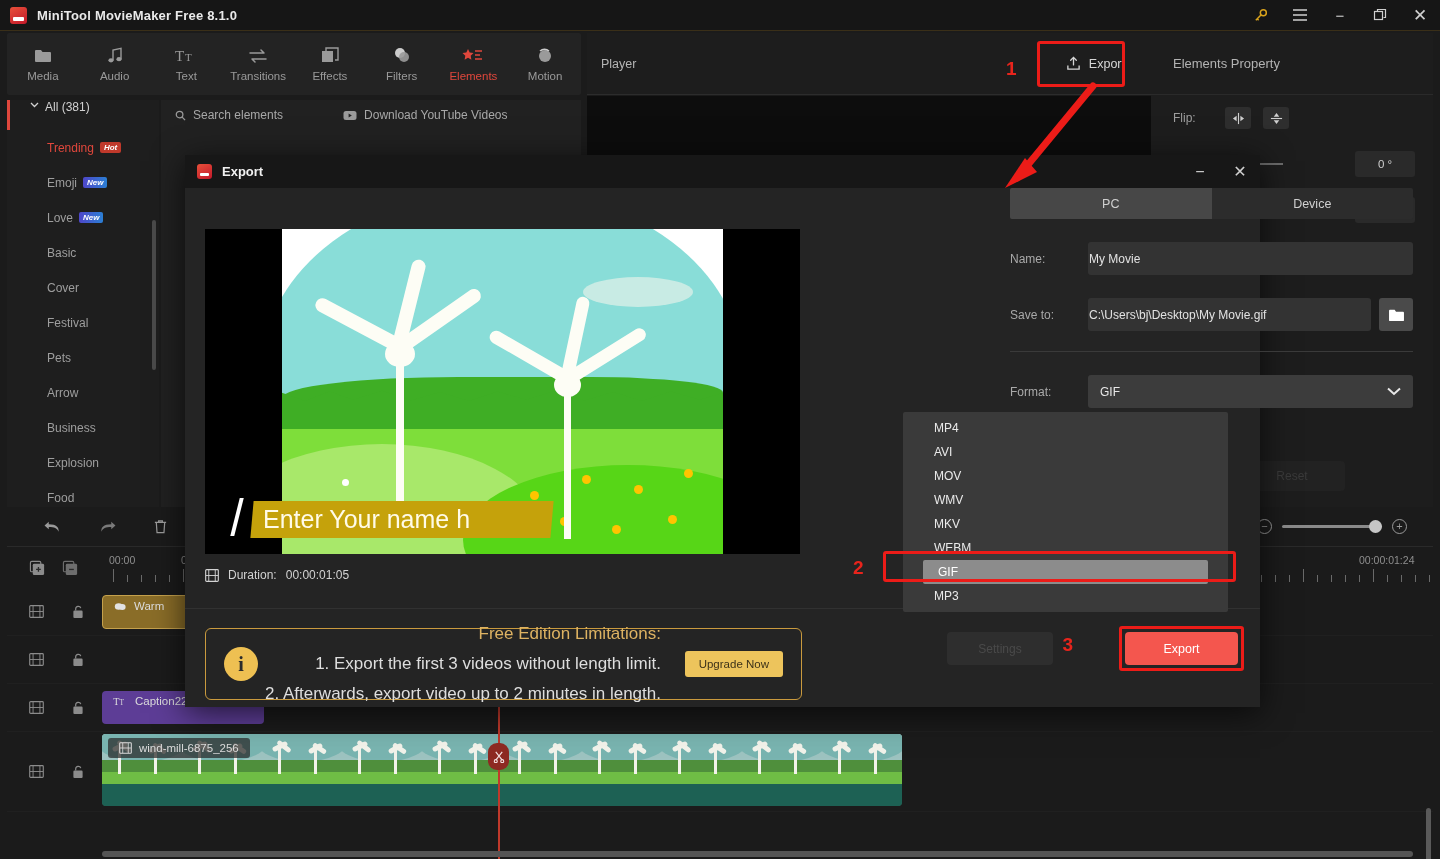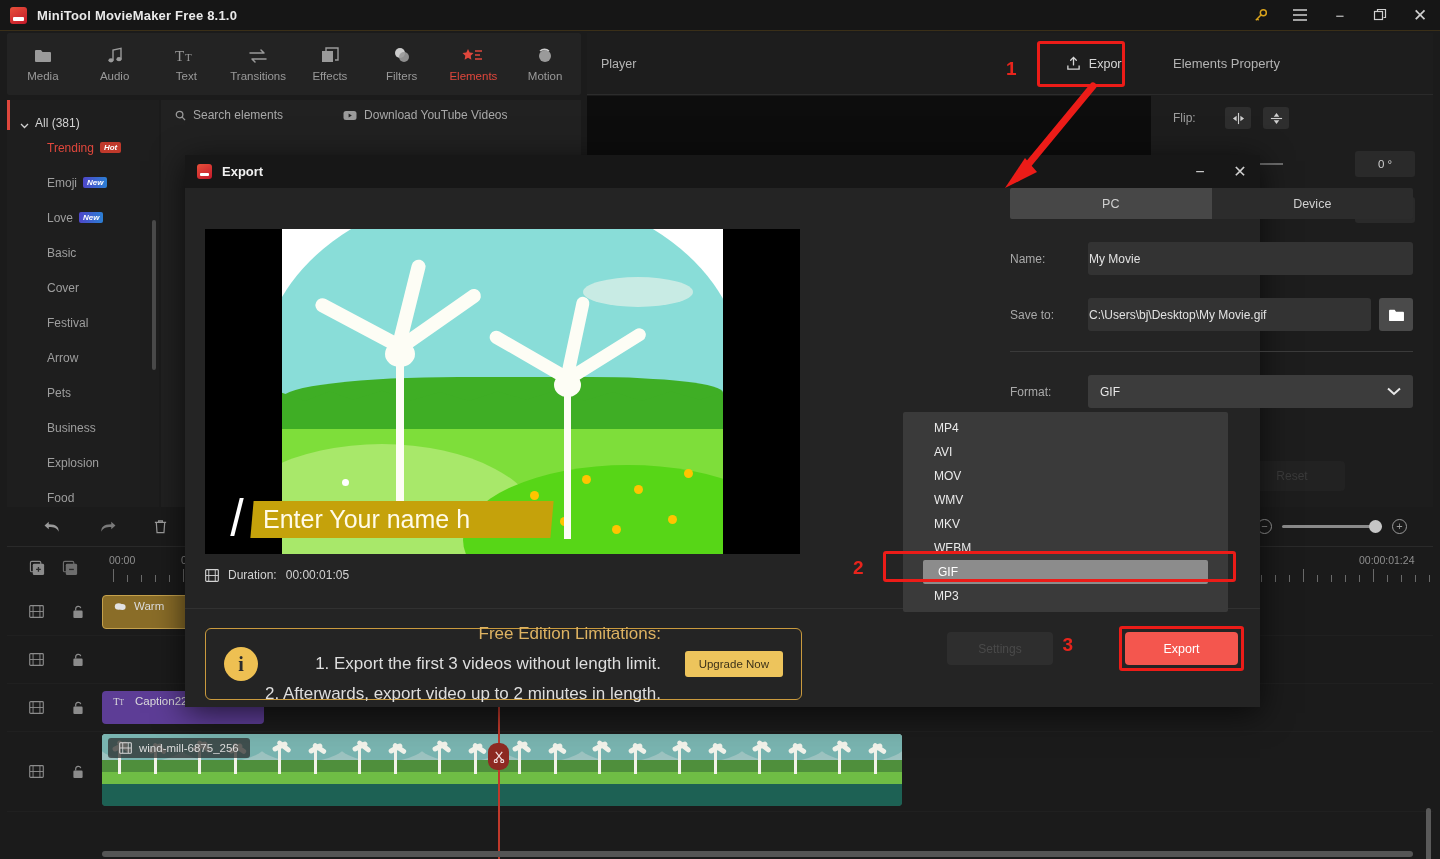--- a/index.html
+++ b/index.html
@@ -48,22 +48,22 @@
   }
   .tool .ico { height: 19px; display: flex; align-items: center; justify-content: center; }
   .tool.active { color: #e0473c; }
 
   
   .cats {
     position: absolute; left: 7px; top: 100px; width: 152px; bottom: 352px;
     background: #1e1e1e; overflow: hidden;
   }
   .cats-head {
-    height: 30px; display: flex; align-items: flex-end; gap: 6px;
-    padding-left: 10px; font-size: 12px; color: #d2d2d2;
+    height: 30px; display: flex; align-items: flex-start; gap: 6px;
+    padding-left: 20px; font-size: 12px; color: #d2d2d2;
     border-left: 3px solid #e0473c;
   }
   .cat {
     height: 35px; display: flex; align-items: center; padding-left: 40px;
     font-size: 12px; color: #9e9e9e; gap: 6px;
   }
   .cat.hot { color: #e0473c; }
   .badge {
     font-size: 8px; font-style: italic; font-weight: bold; color: #fff;
     padding: 1px 4px; border-radius: 2px; line-height: 1.2;
@@ -420,24 +420,24 @@
     <div class="cat">
         <span>Basic</span>
       </div>
     <div class="cat">
         <span>Cover</span>
       </div>
     <div class="cat">
         <span>Festival</span>
       </div>
     <div class="cat">
+        <span>Pets</span>
+      </div>
+    <div class="cat">
         <span>Arrow</span>
-      </div>
-    <div class="cat">
-        <span>Pets</span>
       </div>
     <div class="cat">
         <span>Business</span>
       </div>
     <div class="cat">
         <span>Explosion</span>
       </div>
     <div class="cat">
         <span>Food</span>
       </div>

